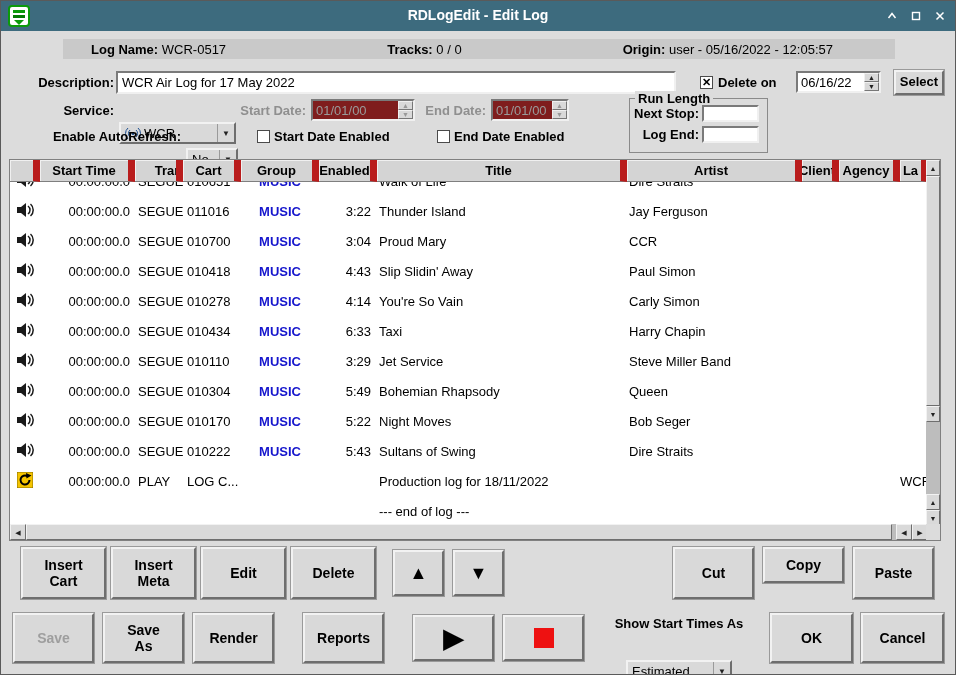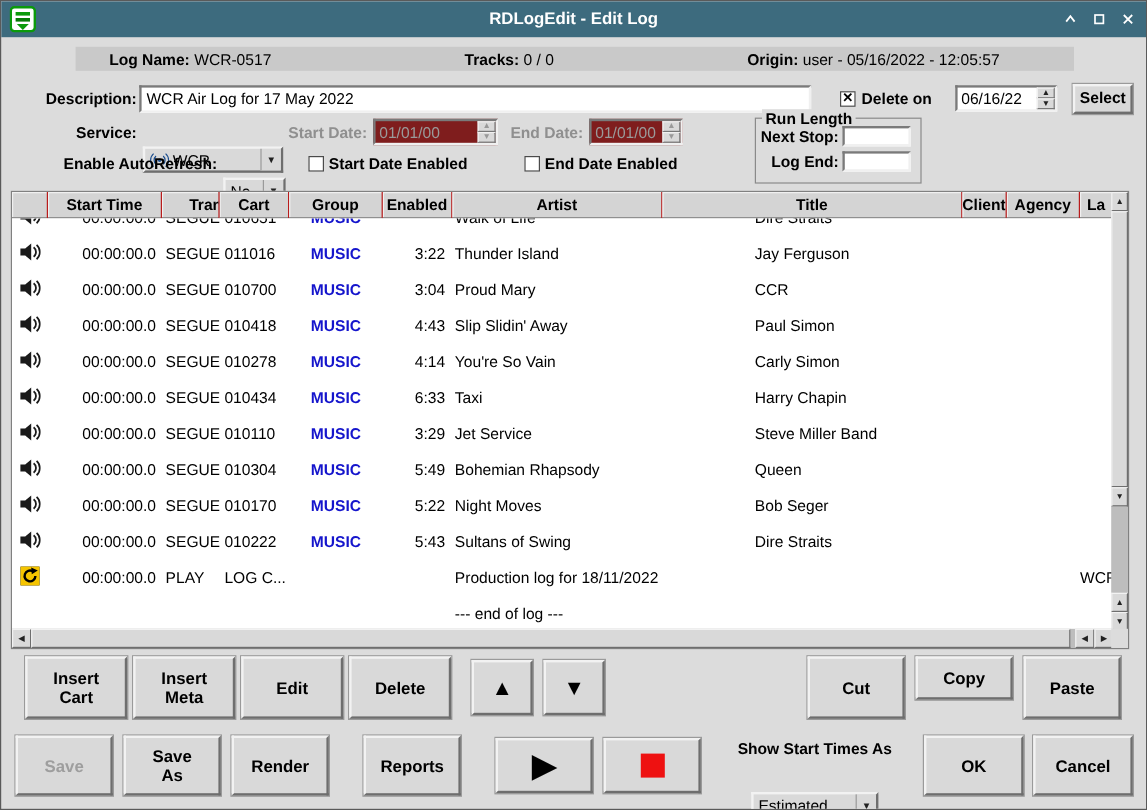--- a/index.html
+++ b/index.html
@@ -32,21 +32,21 @@
   .combo .combo-arrow{margin-left:auto;width:16px;align-self:stretch;display:flex;align-items:center;justify-content:center;border-left:1px solid #9a9a9a;font-size:8px;color:#222;background:#d9d9d9;}
   .combo .combo-icon{margin-right:3px;display:inline-flex;}
   .checkbox{position:absolute;width:13px;height:13px;background:#fff;border:1px solid #4a4a4a;display:flex;align-items:center;justify-content:center;font-size:11px;font-weight:bold;line-height:11px;box-sizing:border-box;color:#000;}
   .groupbox{position:absolute;left:628px;top:97px;width:137px;height:53px;border:1px solid #8a8a8a;}
   .groupbox .gtitle{position:absolute;top:-8px;left:5px;background:#dcdcdc;padding:0 3px;font-weight:bold;white-space:nowrap;}
   .groupbox .glbl{position:absolute;font-weight:bold;text-align:right;white-space:nowrap;}
   .groupbox .gfield{position:absolute;width:57px;height:17px;background:#fff;border:2px solid;border-color:#7a7a7a #f0f0f0 #f0f0f0 #7a7a7a;box-sizing:border-box;}
   
   .table{position:absolute;left:8px;top:158px;width:932px;height:382px;border:1px solid #808080;background:#fff;box-sizing:border-box;}
   .thead{position:absolute;left:0;top:0;height:22px;width:918px;display:flex;background:#d4d4d4;}
-  .th{display:flex;align-items:center;justify-content:center;font-weight:bold;overflow:hidden;white-space:nowrap;border-right:1px solid #b91c1c;border-bottom:1px solid #7f7f7f;box-shadow:inset 1px 1px 0 #f0f0f0;box-sizing:border-box;}
+  .th{display:flex;align-items:center;justify-content:center;font-weight:bold;overflow:hidden;white-space:nowrap;border-right:7px solid #b91c1c;border-bottom:1px solid #7f7f7f;box-shadow:inset 1px 1px 0 #f0f0f0;box-sizing:border-box;}
   .tbody{position:absolute;left:0;top:22px;width:918px;height:344px;overflow:hidden;background:#fff;}
   .trow{height:30px;display:flex;align-items:center;}
   .trow.clipped{margin-top:-16px;}
   .cell{overflow:hidden;white-space:nowrap;height:100%;display:flex;align-items:center;box-sizing:border-box;}
   .col-icon{width:30px;}
   .col-start_time{width:95px;}
   .col-trans{width:48px;padding-left:33px;}
   .col-cart{width:58px;}
   .col-group{width:78px;}
   .col-length{width:58px;}
@@ -207,22 +207,22 @@
   <div class="lbl" style="left:453px;top:128px;">End Date Enabled</div>
 
   <div class="table">
     <div class="thead">
       <div class="th col-icon"></div>
       <div class="th col-start_time">Start Time</div>
       <div class="th col-trans">Trans</div>
       <div class="th col-cart">Cart</div>
       <div class="th col-group">Group</div>
       <div class="th col-length">Enabled</div>
+      <div class="th col-title">Title</div>
       <div class="th col-artist">Artist</div>
-      <div class="th col-title">Title</div>
       <div class="th col-client">Client</div>
       <div class="th col-agency">Agency</div>
       <div class="th col-label">La</div>
     </div>
     <div class="tbody">
   <div class="trow clipped">
     <div class="cell cell-icon col-icon">
             <span class="icon"><svg width="18" height="16" viewBox="0 0 18 16">
                 <polygon points="1,5 5,5 10,1 10,15 5,11 1,11" fill="#1a1a1a"></polygon>
                 <path d="M12 4 a5 5 0 0 1 0 8" stroke="#1a1a1a" fill="none" stroke-width="1.5"></path>

